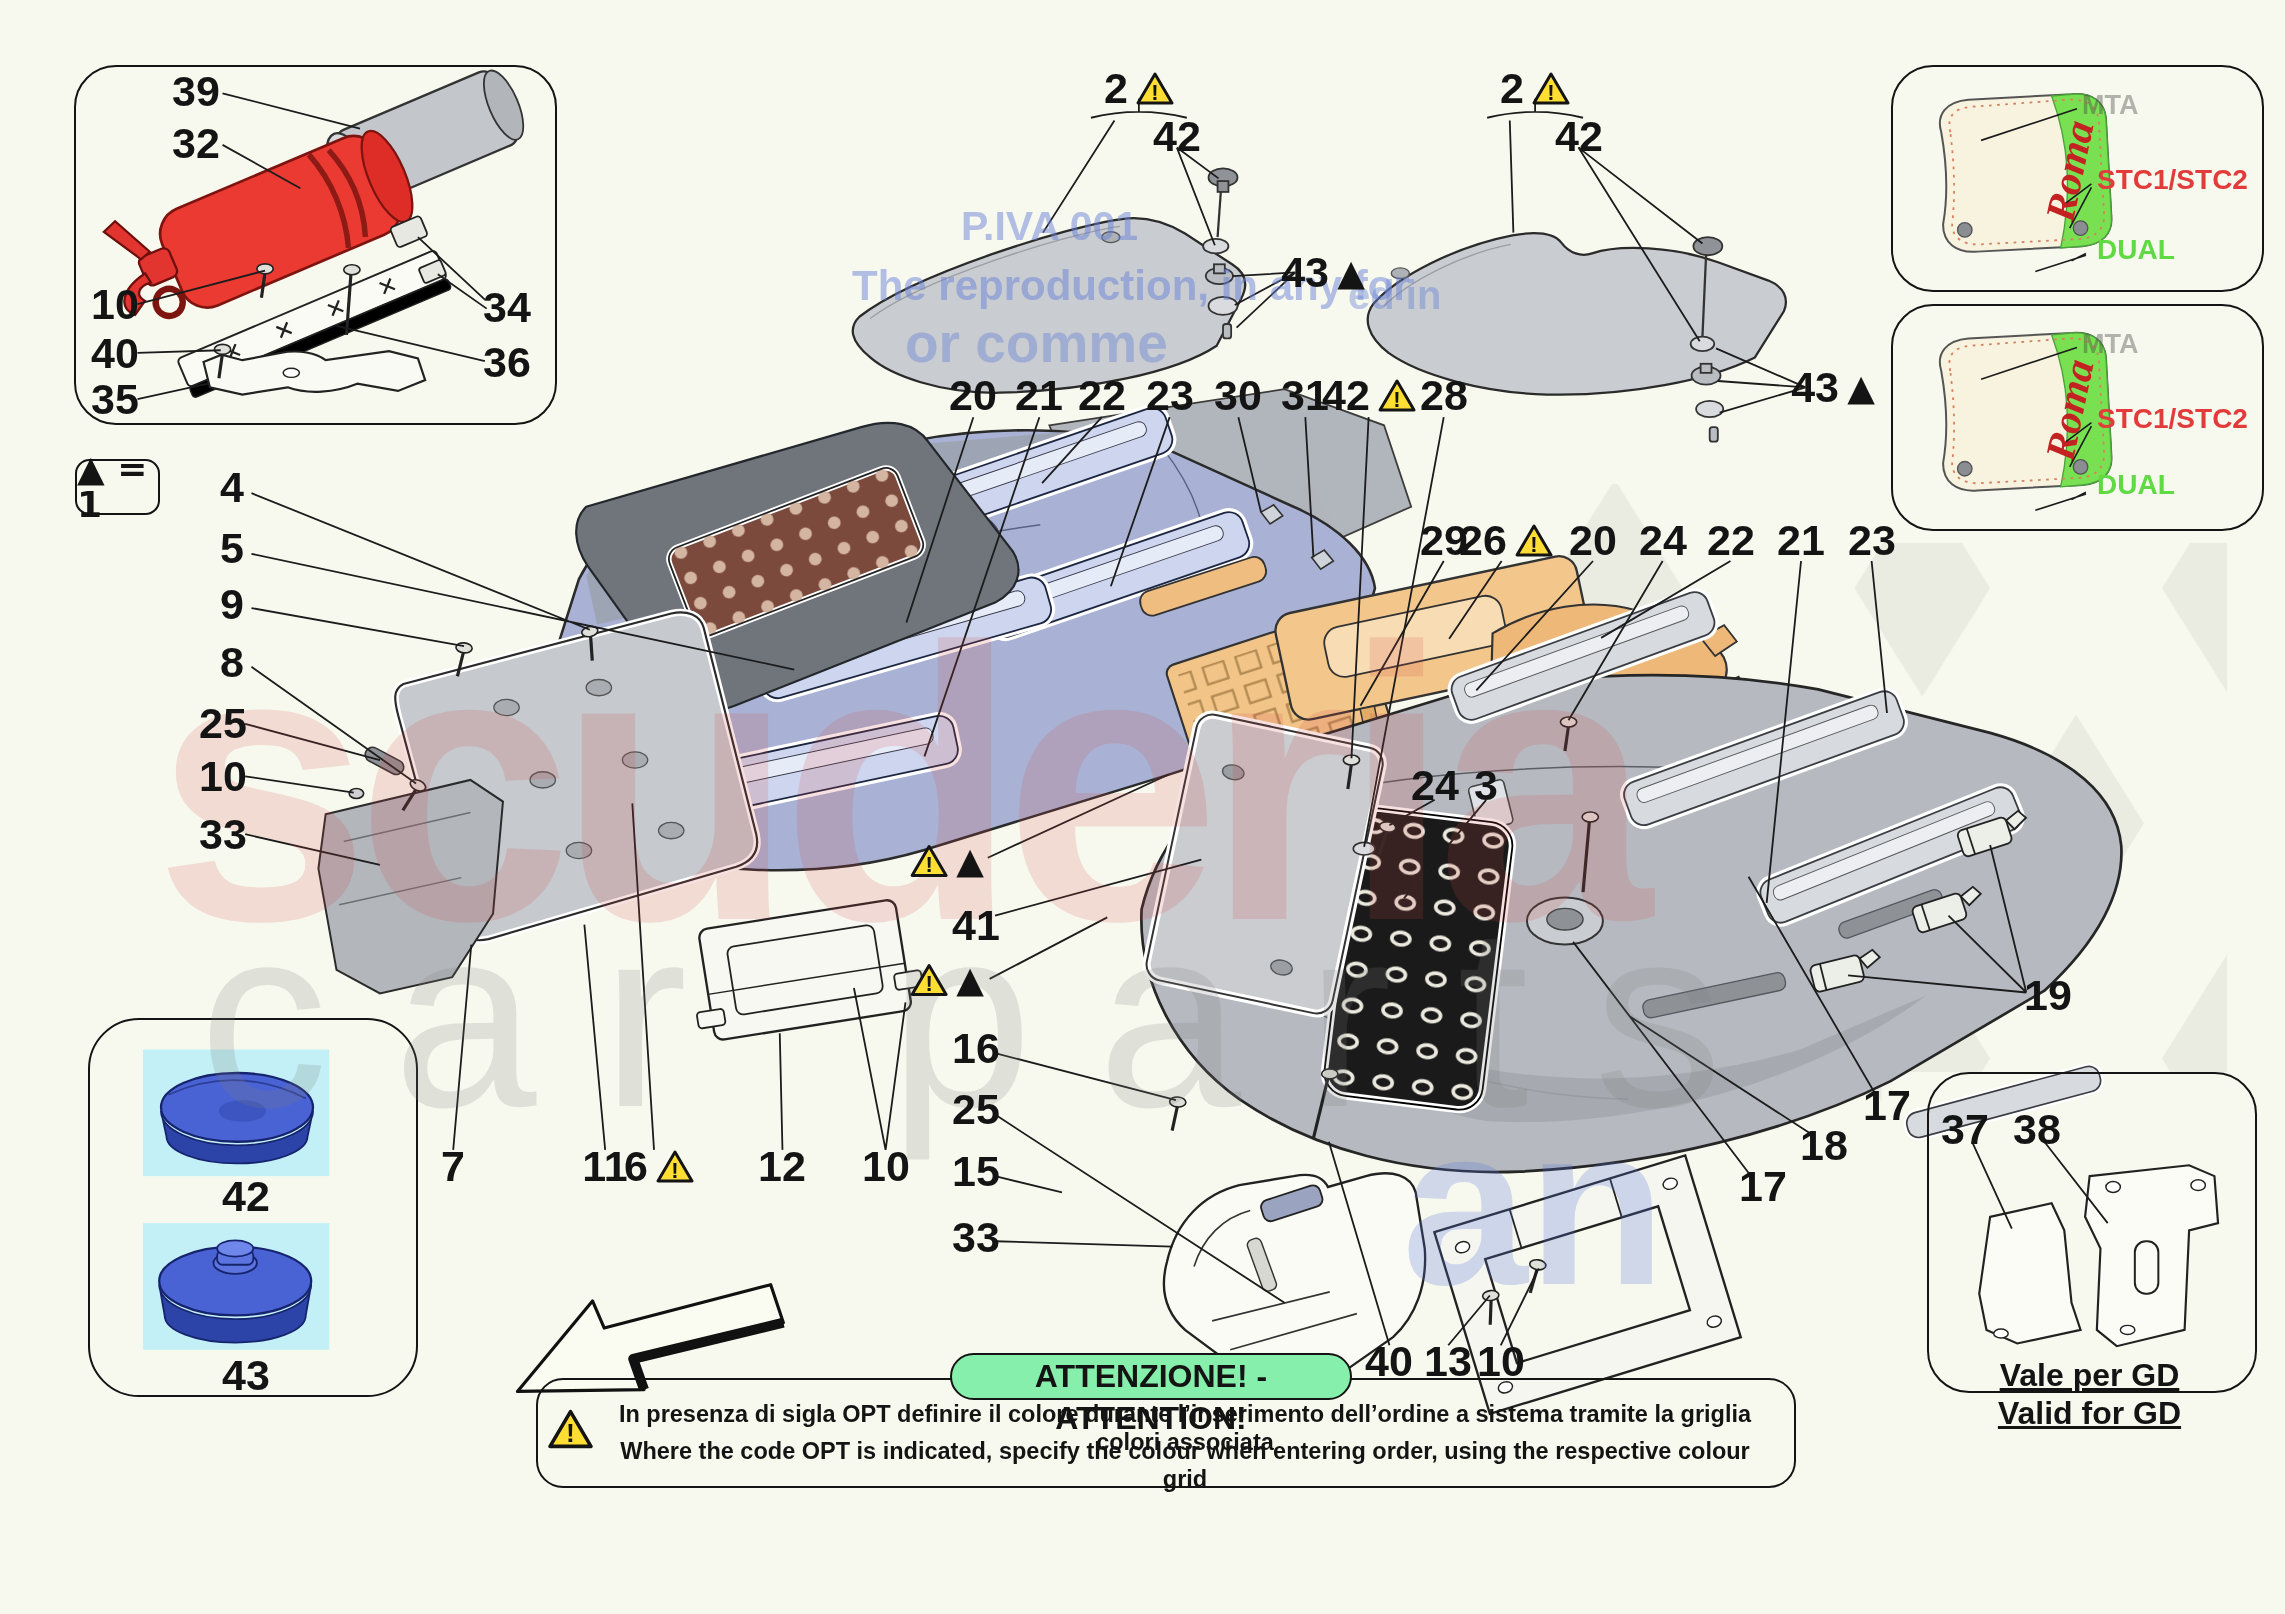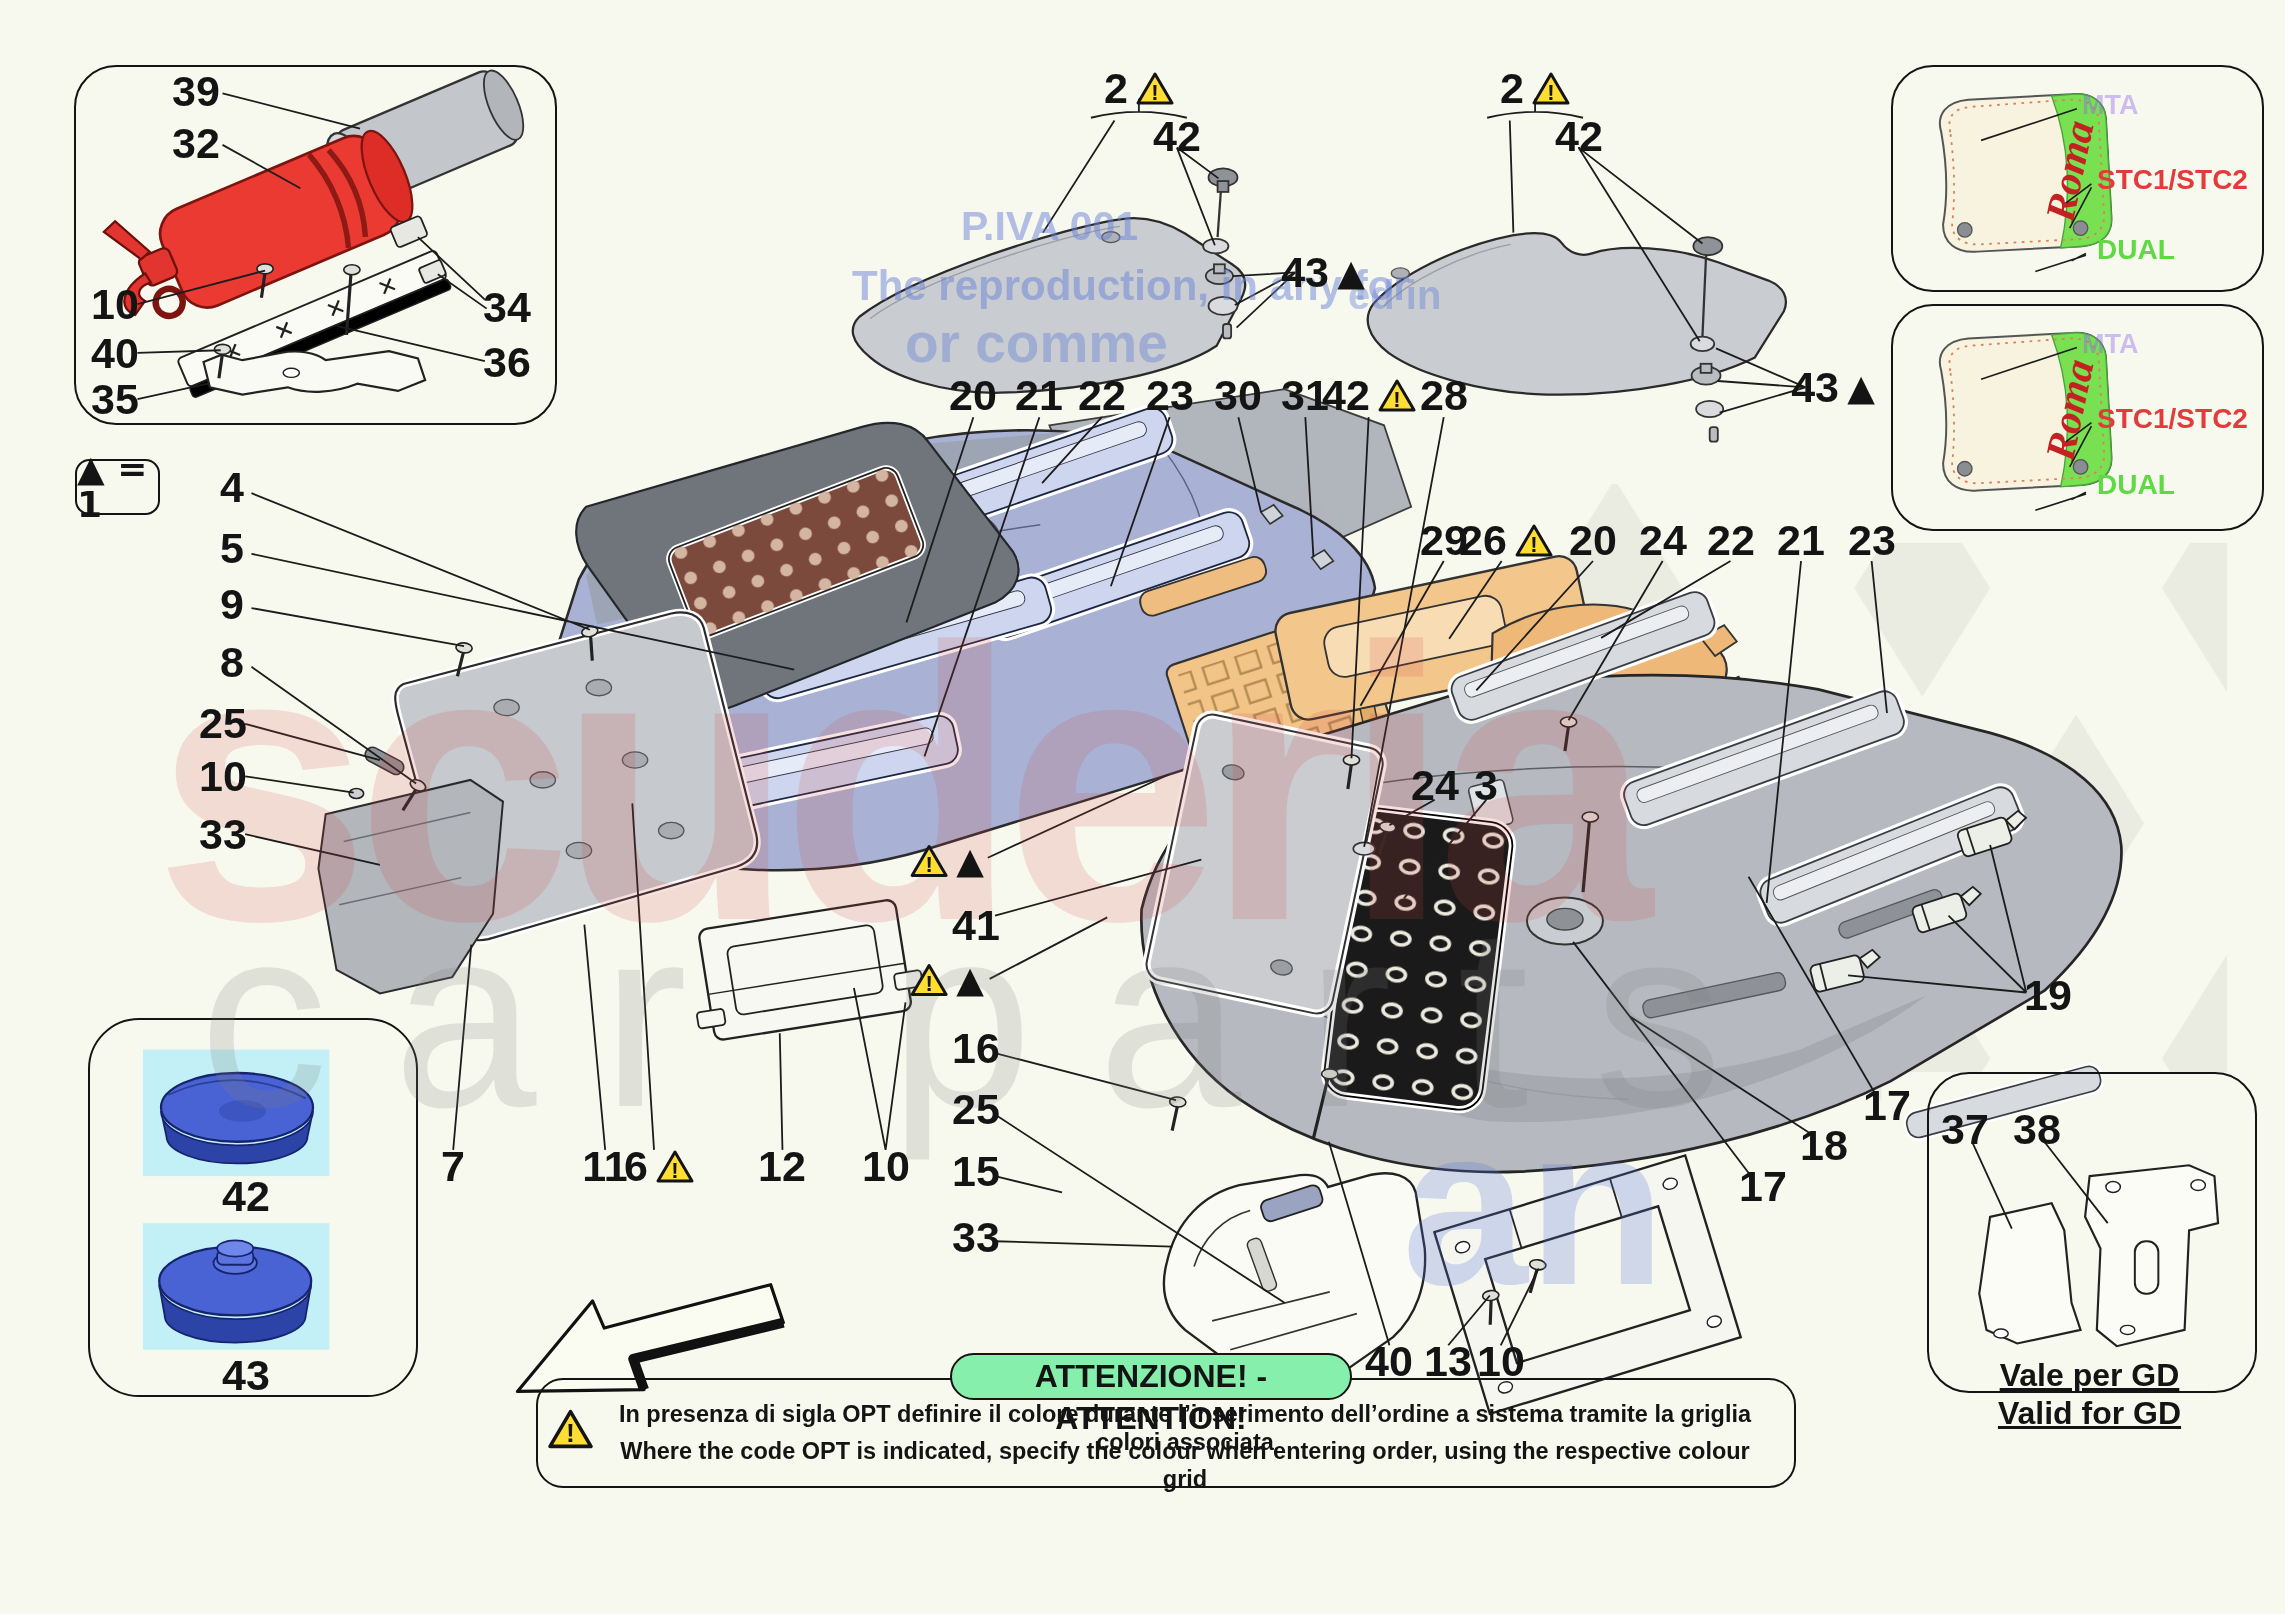--- a/index.html
+++ b/index.html
@@ -18,21 +18,21 @@
   .wm-repro2{left:905px;top:311px;font-size:55px;color:rgba(105,130,215,.42);}
   .wm-edin{left:1348px;top:273px;font-size:40px;color:rgba(105,130,215,.42);}
   
   .box{position:absolute;border:2.7px solid var(--ink);border-radius:42px;z-index:15;background:transparent;}
   
   .lbl{position:absolute;z-index:40;white-space:nowrap;}
   .legend-box{display:flex;align-items:center;justify-content:center;
       font:700 36px/1 "DejaVu Sans","Liberation Sans",sans-serif;border-radius:14.5px;}
   .stc{font:700 28px/1 "Liberation Sans",sans-serif;color:#e23b3b;}
   .dual{font:700 28px/1 "Liberation Sans",sans-serif;color:#5fd944;}
-  .faint{font:700 27px/1 "Liberation Sans",sans-serif;color:#8b5cf6;opacity:.38;}
+  .faint{font:700 27px/1 "Liberation Sans",sans-serif;color:#404040;opacity:.38;}
   .gdcap{font:700 32px/1.25 "Liberation Sans",sans-serif;text-align:center;text-decoration:underline;}
   .pill{position:absolute;z-index:45;background:#86efac;border:2.7px solid var(--ink);border-radius:25px;
         font:700 32px/42px "Liberation Sans",sans-serif;text-align:center;}
   .warnbox{position:absolute;z-index:42;border:2.7px solid var(--ink);border-radius:27px;}
   .warnline{position:absolute;z-index:43;font:700 23.5px/1.2 "Liberation Sans",sans-serif;text-align:center;}
   
   #callout-layer{position:absolute;inset:0;z-index:50;}
   .callout{position:absolute;transform:translate(-50%,-50%);display:flex;align-items:center;gap:8.1px;
            font:700 43px/1 "Liberation Sans",sans-serif;color:var(--ink);white-space:nowrap;}
   .wt{width:38px;height:34px;flex:0 0 auto;}

